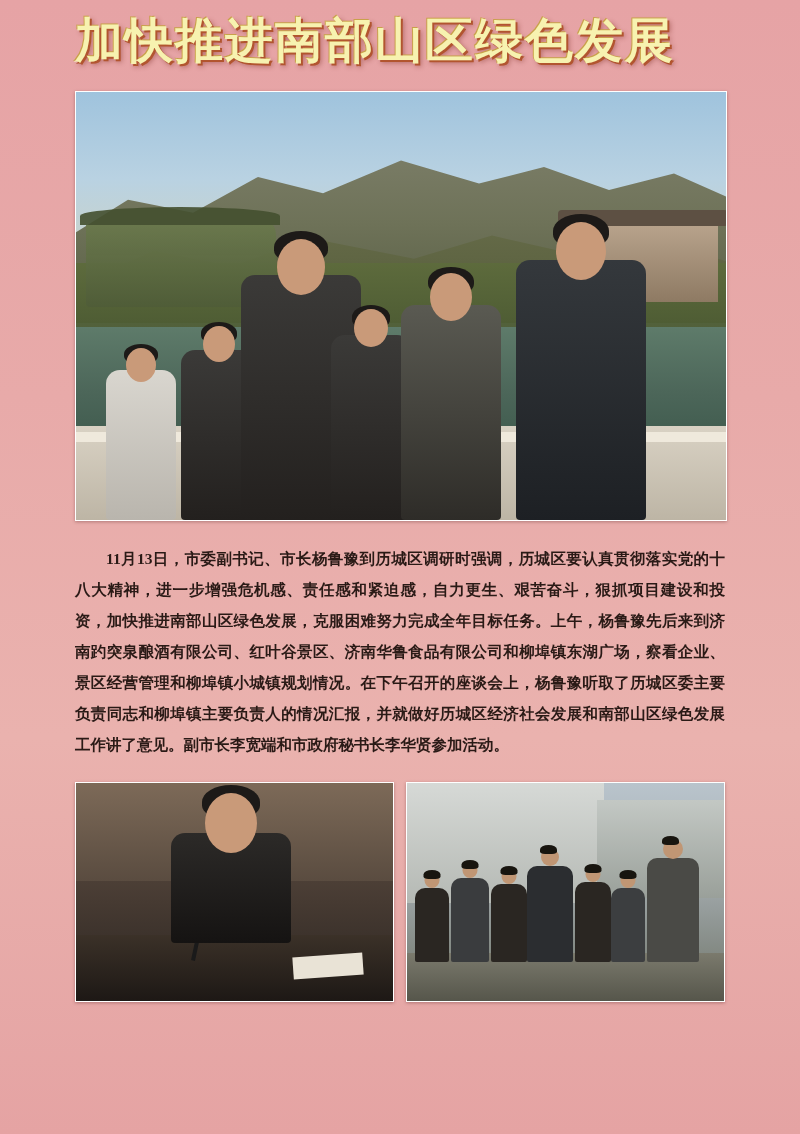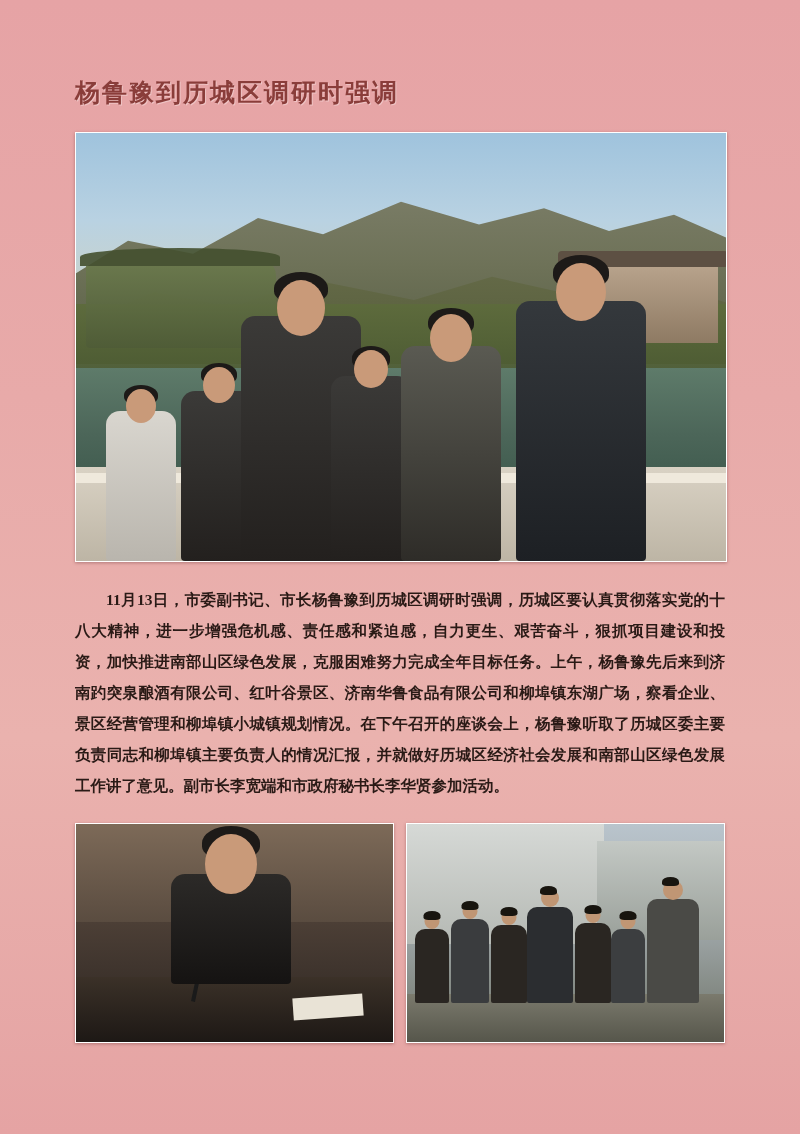--- a/index.html
+++ b/index.html
@@ -199,21 +199,21 @@
     content: ""; position: absolute; left: -1px; top: -3px; width: 17px; height: 9px;
     background: #18150f; border-radius: 50% 50% 30% 30%;
   }
 </style>
 </head>
 <body>
 
 <div class="page">
   <div class="content">
 
-    <div class="kicker">杨鲁豫到历城区调研时强调</div>
+    <div class="headline">加快推进南部山区绿色发展</div>
 
     <div class="photo-main">
       <div class="sky"></div>
       <div class="mountain-far"></div>
       <div class="mountain-near"></div>
       <div class="treeline"></div>
       <div class="pavilion"></div>
       <div class="building-right"></div>
       <div class="water"></div>
       <div class="railing"></div>

